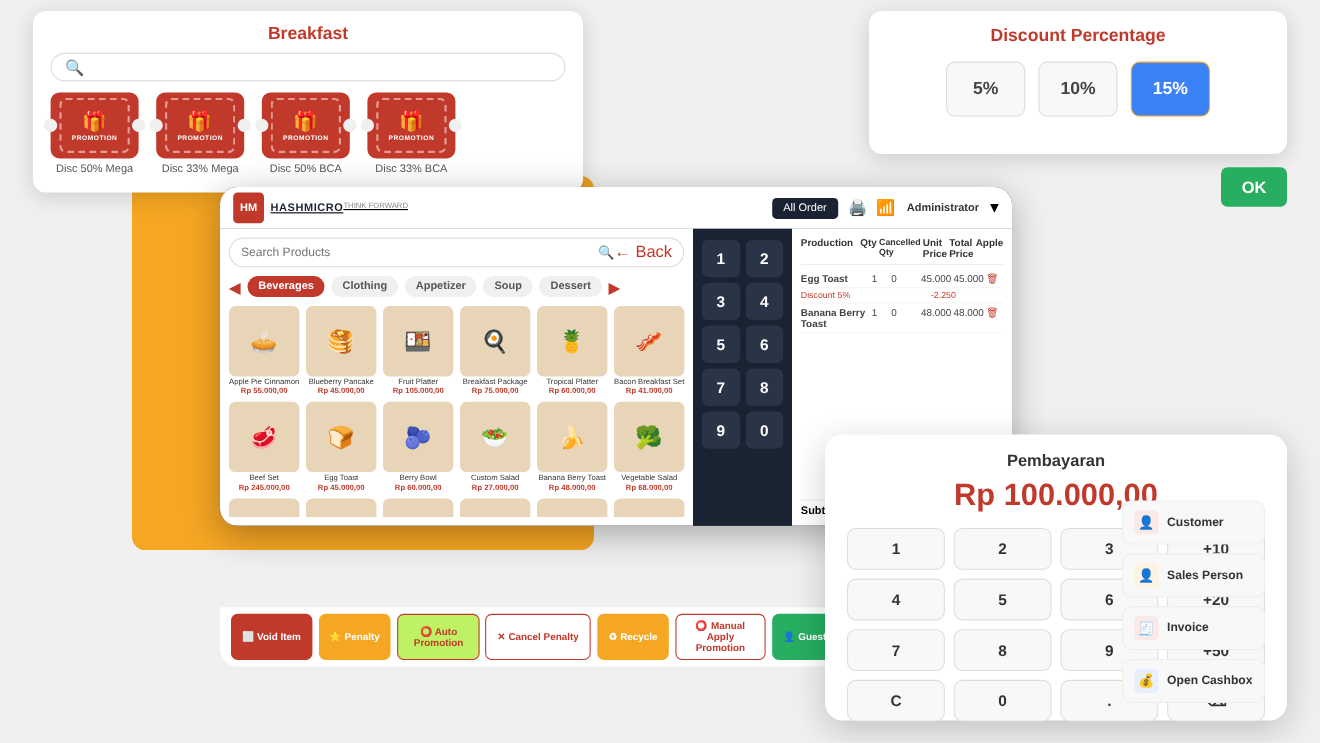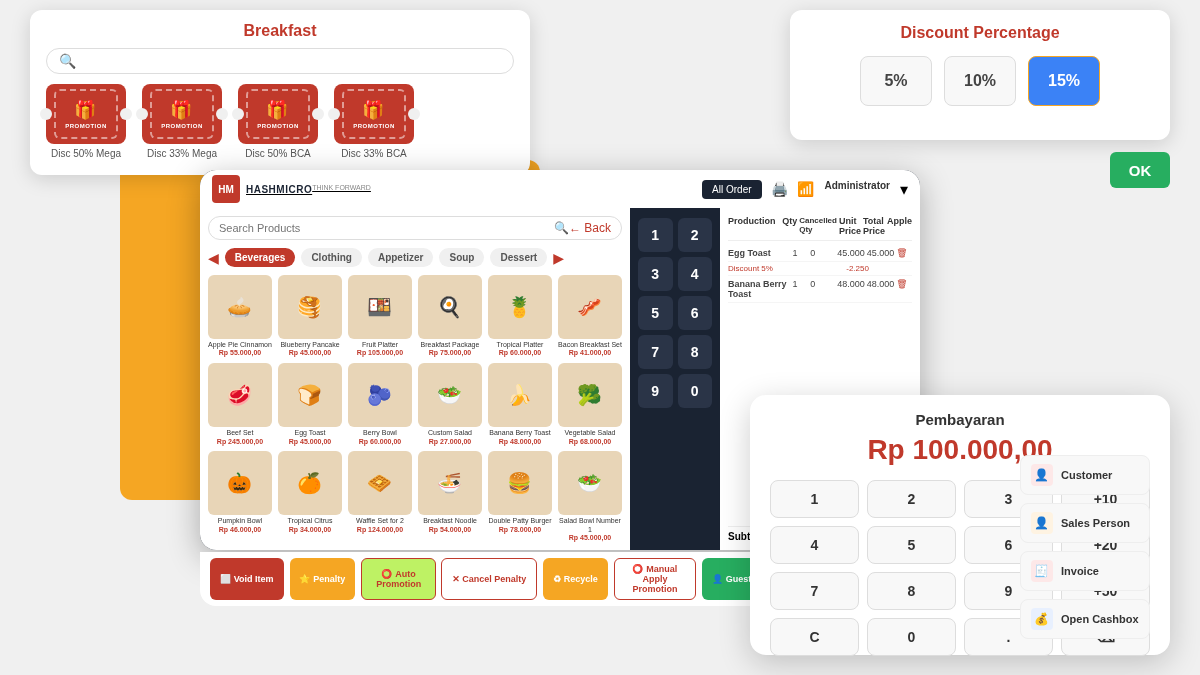--- a/index.html
+++ b/index.html
@@ -199,21 +199,21 @@
       align-items: center;
       justify-content: center;
     }
 
     
     .pos-panel {
       position: absolute;
       left: 200px;
       top: 170px;
       width: 720px;
-      height: 380px;
+      height: 308px;
       background: #1a2332;
       border-radius: 16px;
       box-shadow: 0 8px 32px rgba(0,0,0,0.3);
       z-index: 3;
       overflow: hidden;
     }
     .pos-header {
       background: #fff;
       height: 38px;
       display: flex;
@@ -248,20 +248,21 @@
       font-weight: 800;
       color: #1a2332;
       letter-spacing: 0.5px;
     }
     .pos-logo-text .tagline {
       font-size: 7px;
       color: #888;
     }
     .pos-header-right {
       display: flex;
+      align-items: center;
       gap: 10px;
     }
     .all-order-btn {
       background: #1a2332;
       color: #fff;
       border: none;
       border-radius: 4px;
       padding: 4px 10px;
       font-size: 10px;
       cursor: pointer;
@@ -303,21 +304,21 @@
     }
     .products-search-bar input {
       border: none;
       outline: none;
       flex: 1;
       font-size: 11px;
       color: #999;
       background: transparent;
     }
     .products-search-bar .back-link {
-      font-size: 12px;
+      font-size: 15px;
       color: #c0392b;
       cursor: pointer;
       text-align: center;
     }
     .category-tabs {
       display: flex;
       align-items: center;
       gap: 6px;
       margin-bottom: 8px;
     }

